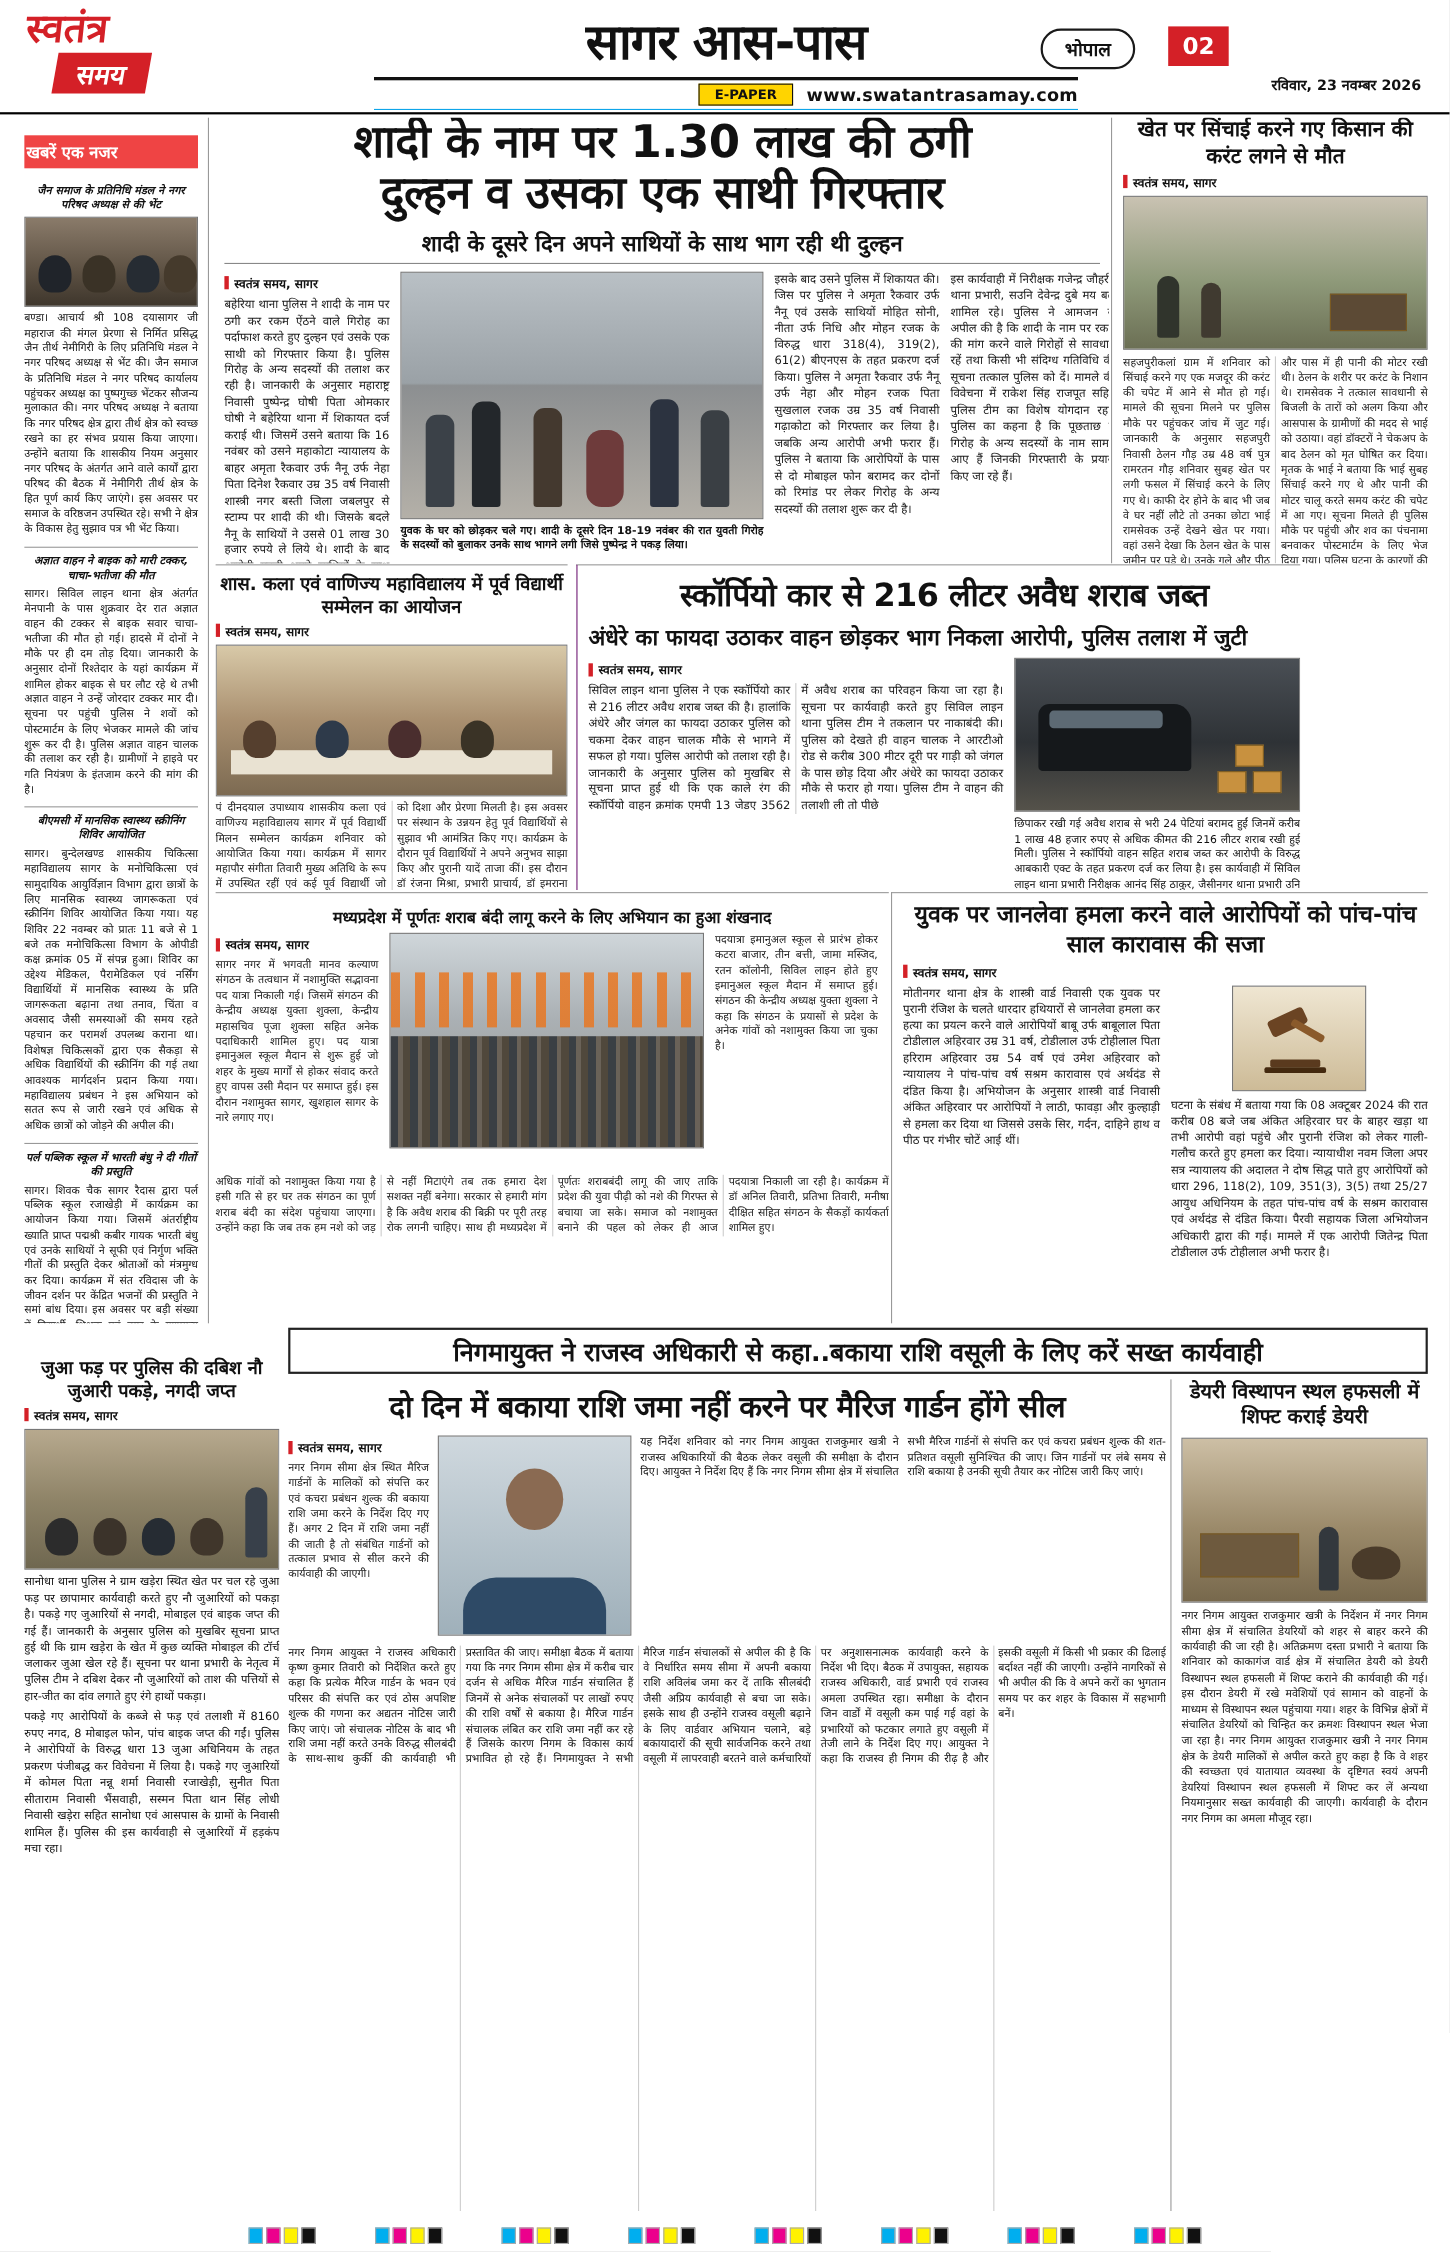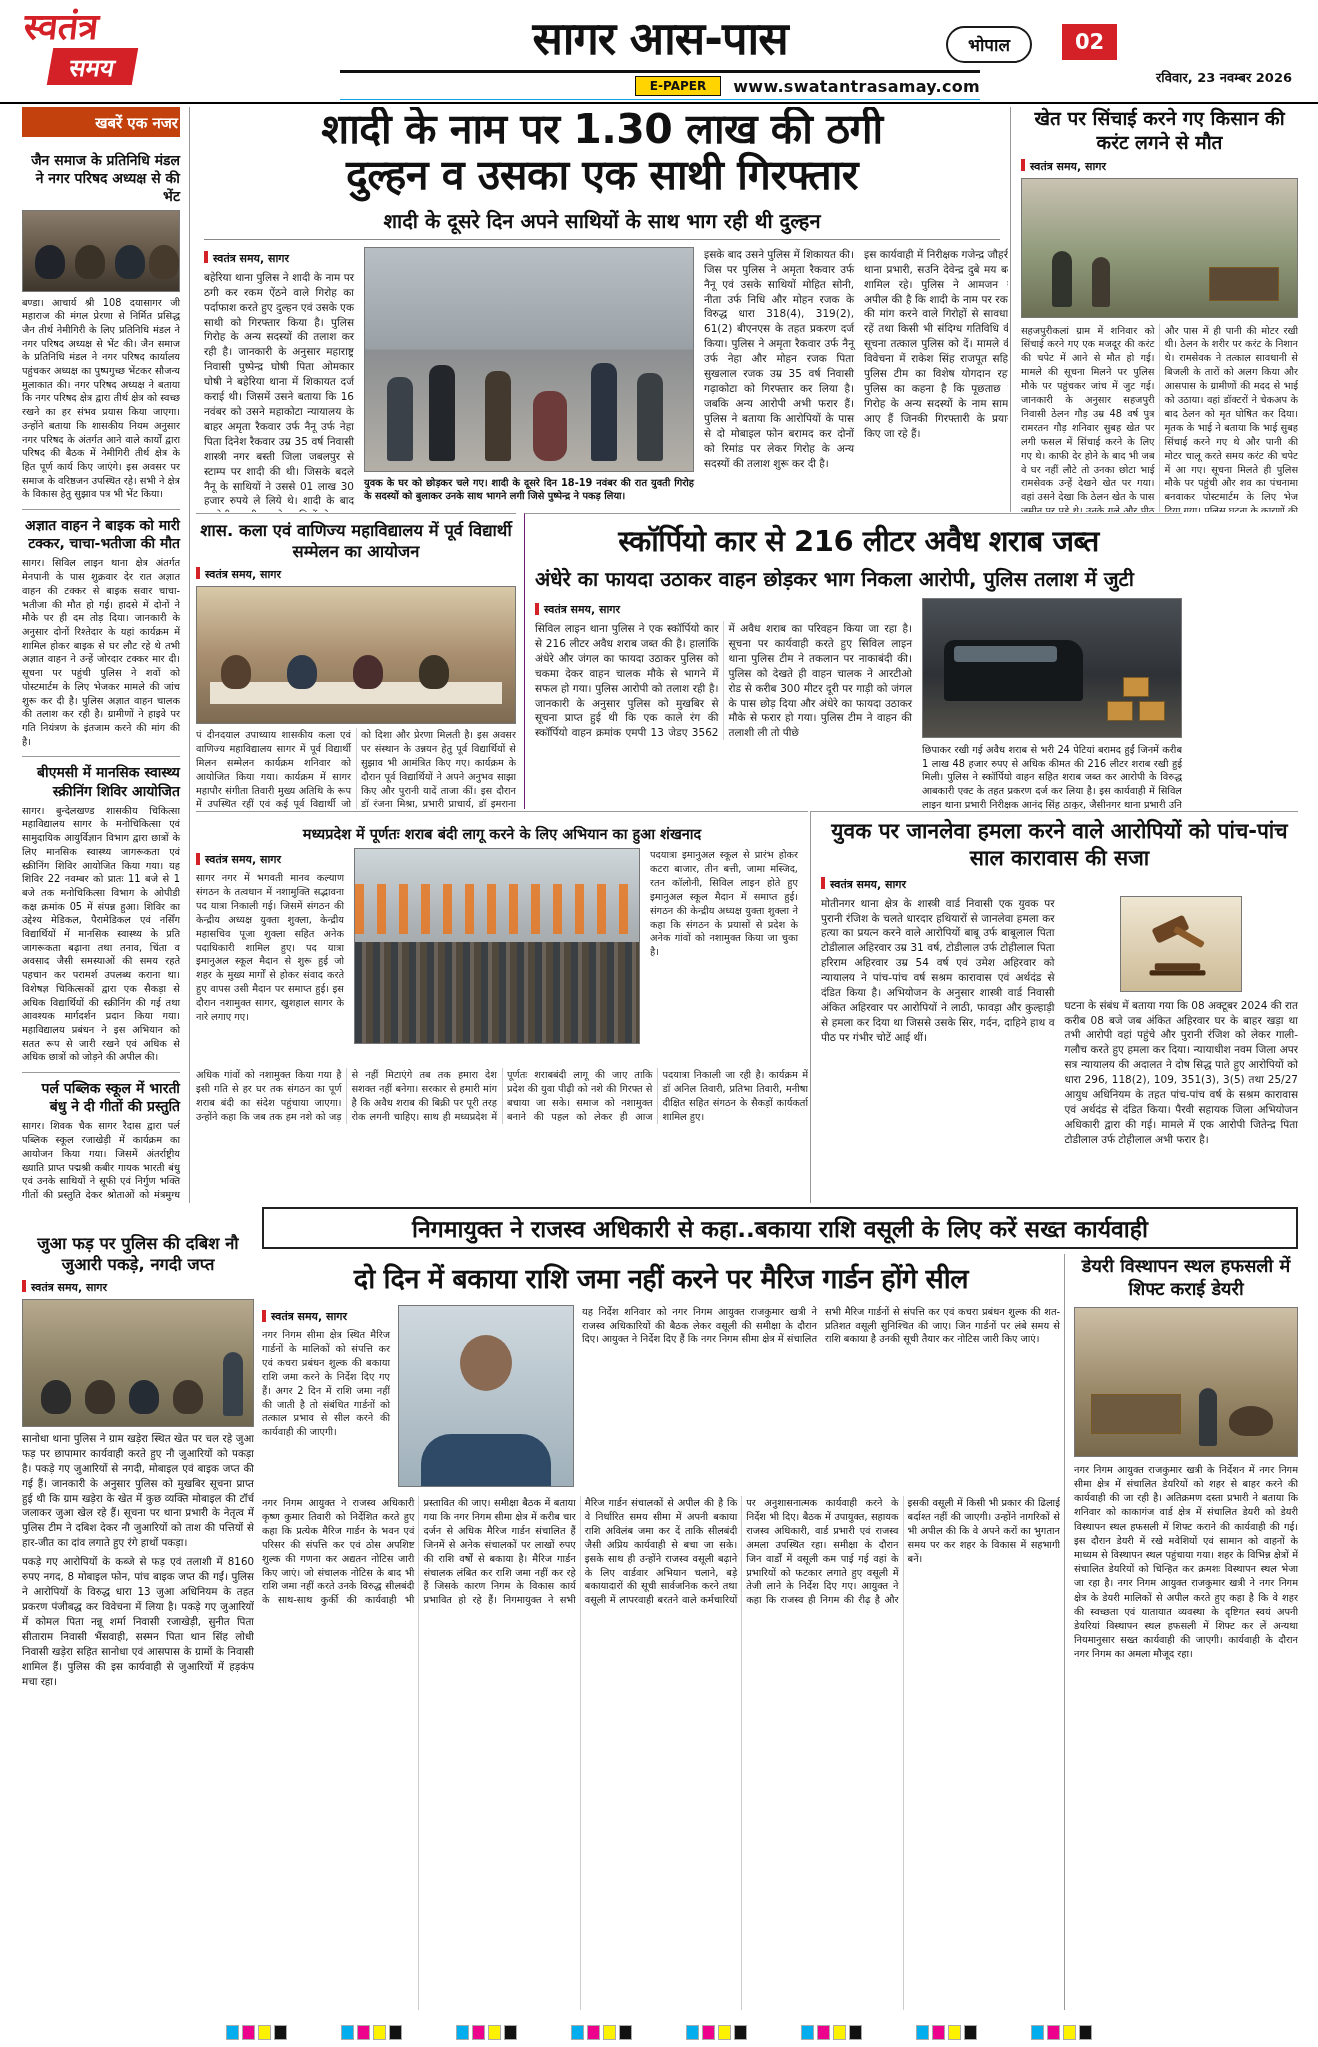--- a/index.html
+++ b/index.html
@@ -29,24 +29,24 @@
 
   
   .byline { display:flex; align-items:center; gap:5px; font-size:11px; font-weight:800; margin:3px 0 5px; }
   .byline::before { content:""; width:4px; height:12px; background:#d42027; flex:0 0 4px; }
   .body-txt { font-size:10.5px; line-height:1.42; text-align:justify; color:#1a1a1a; }
   .photo { border:1px solid #777; position:relative; overflow:hidden; }
 
   
   .sidebar { position:absolute; left:22px; top:107px; width:168px; height:1096px;
     border-right:1px solid #999; padding-right:9px; overflow:hidden; }
-  .ribbon { background:#c2410c; color:#fff; font-weight:800; font-size:15px; text-align:right; padding:5px 2px; }
+  .ribbon { background:#ef4444; color:#fff; font-weight:800; font-size:15px; text-align:left; padding:5px 2px;margin-top:16px; }
   .sb-art { border-top:1px solid #999; margin-top:8px; padding-top:6px; }
   .sb-art.first { border-top:0; }
-  .sb-head { font-size:14px; font-weight:800; line-height:1.3; text-align:right; margin-bottom:4px; }
+  .sb-head { font-size:10px; font-weight:800; line-height:1.3; text-align:center; margin-bottom:4px;font-style:italic; }
   .sb-body { font-size:9.8px; line-height:1.4; text-align:justify; }
   .sb-photo { width:100%; height:82px; margin:4px 0; }
 
   
   .main-story { position:absolute; left:196px; top:107px; width:812px; height:405px; padding:0 8px; overflow:hidden; }
   .ms-h1 { font-size:41px; font-weight:800; text-align:center; line-height:1.12; letter-spacing:-.5px; }
   .ms-sub { font-size:20px; font-weight:700; text-align:center; margin:8px 0 5px; }
   .ms-rule { border-top:1px solid #888; margin:3px 0 7px; }
   .ms-row { display:flex; gap:10px; }
   .ms-col { flex:0 0 150px; width:150px; }

